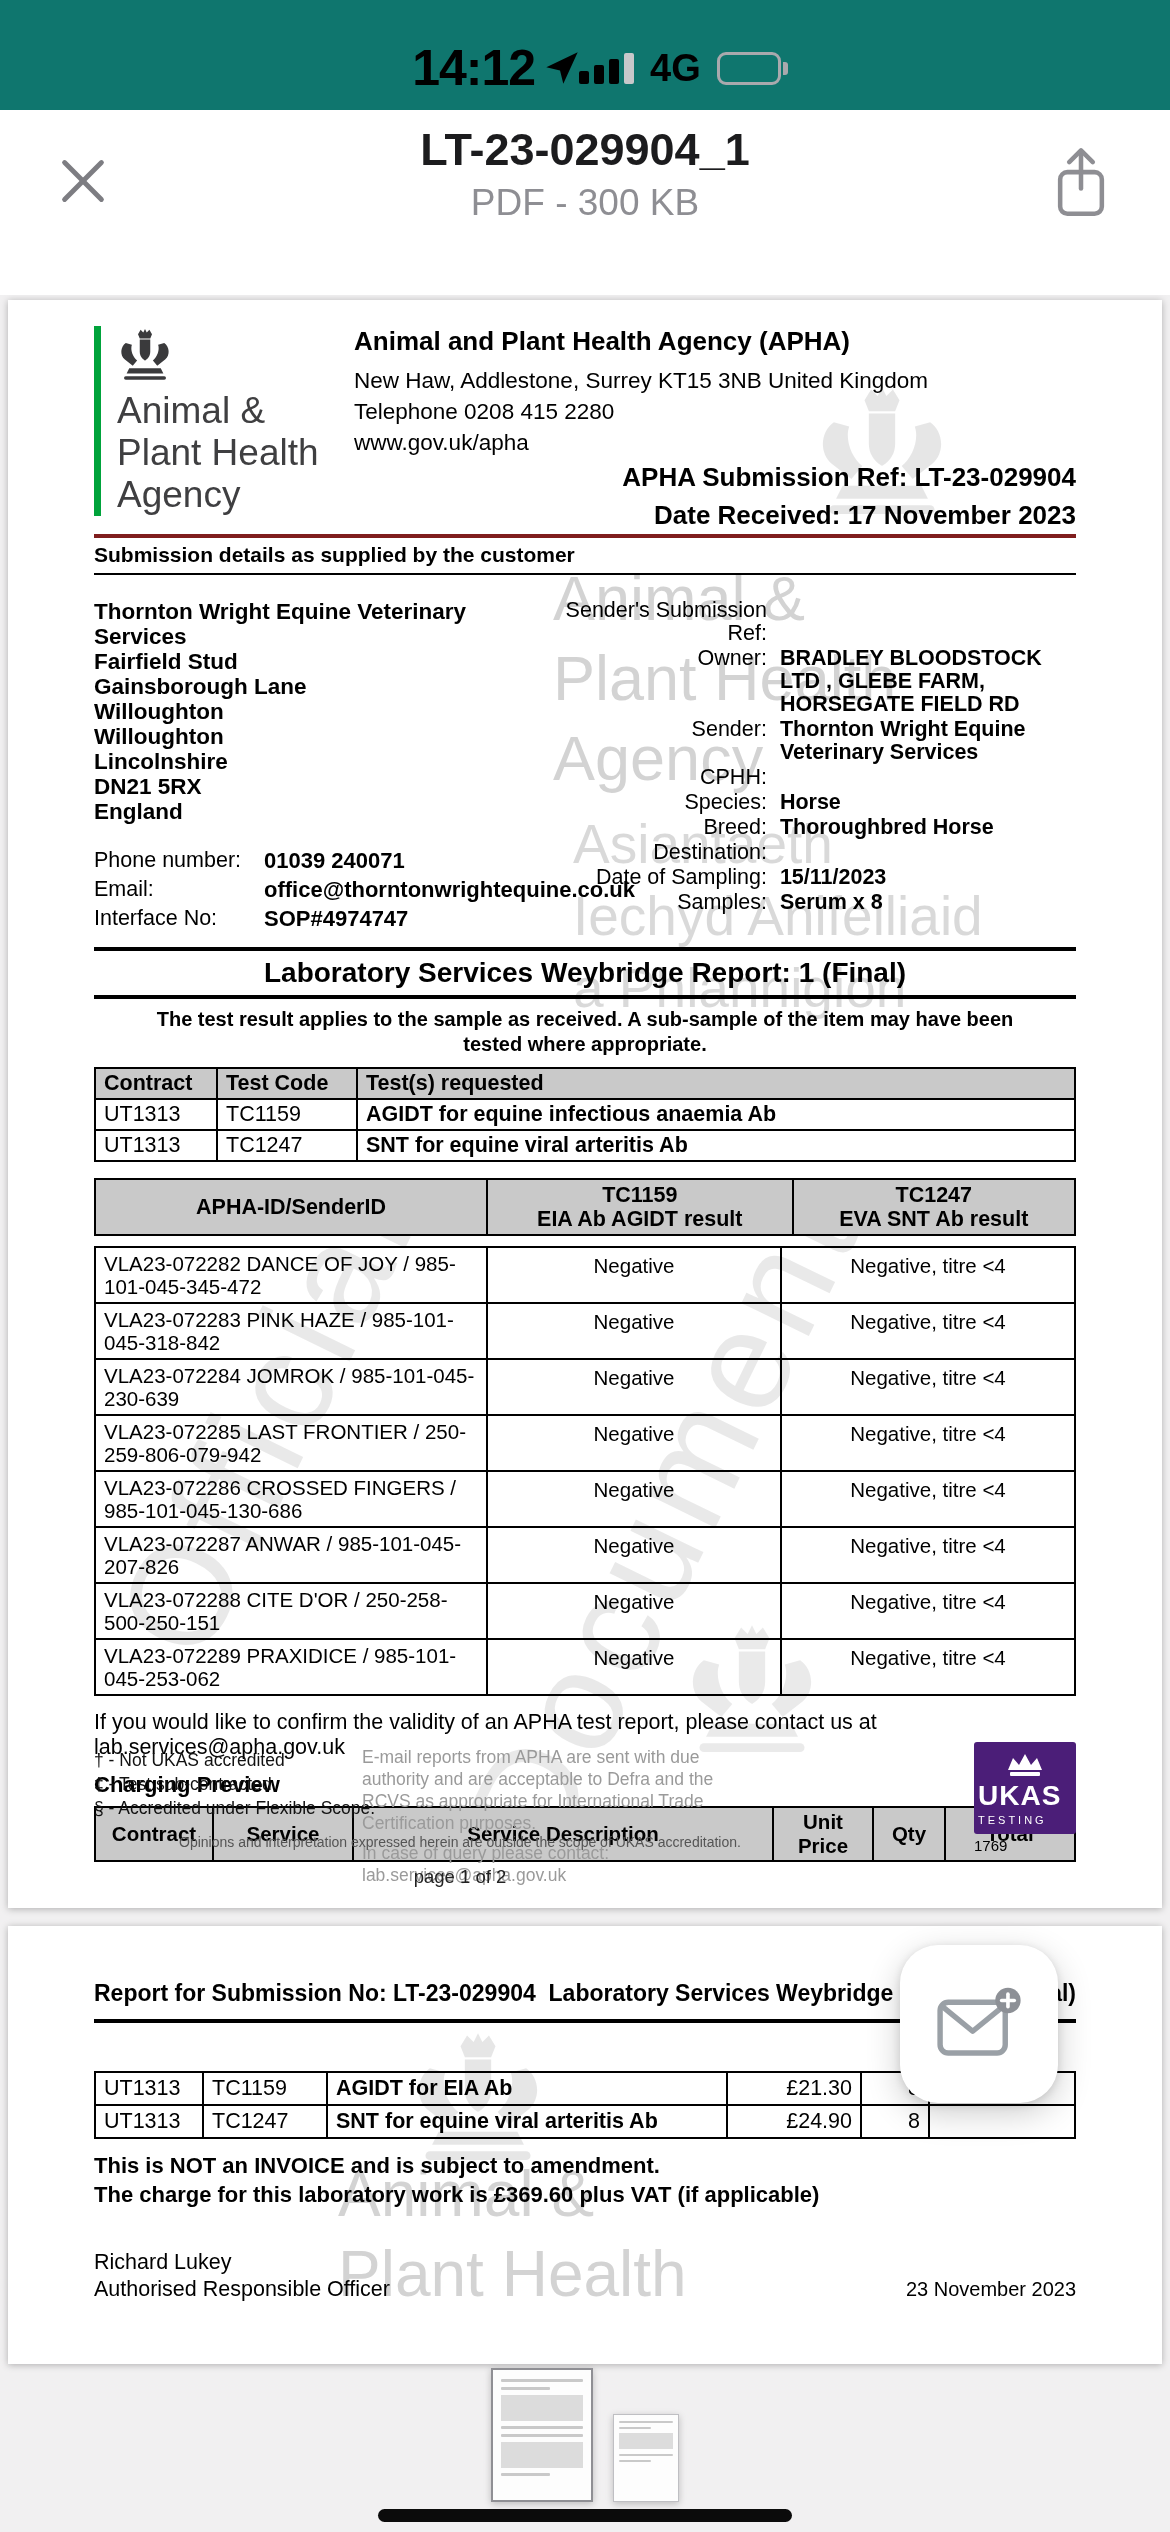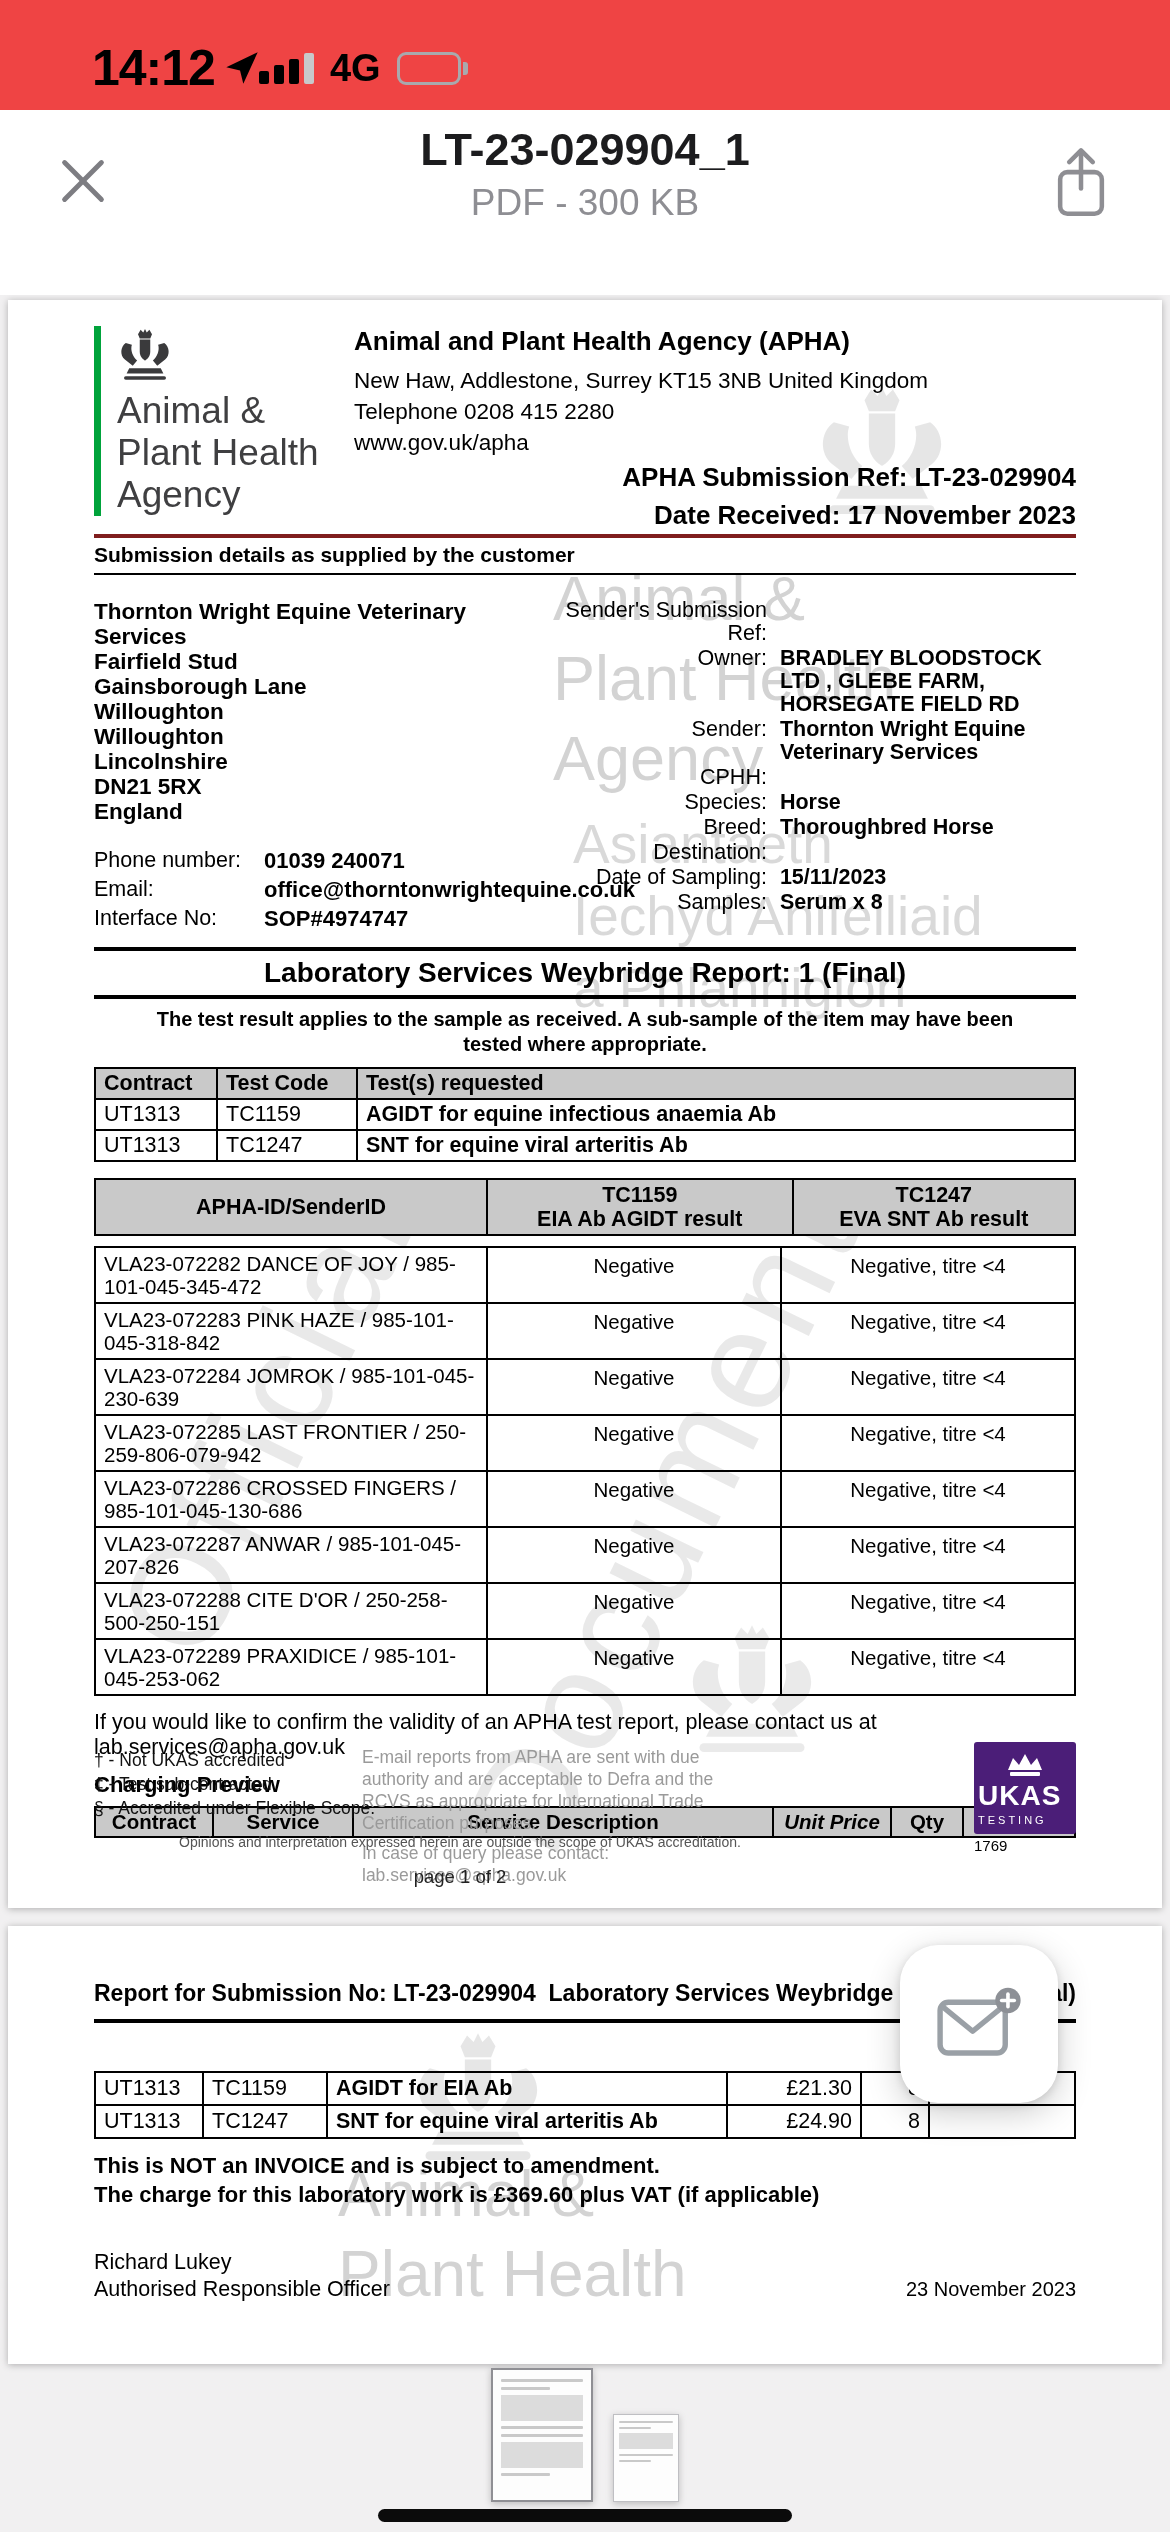--- a/index.html
+++ b/index.html
@@ -1,21 +1,21 @@
 <!DOCTYPE html>
 <html><head>
 <meta charset="utf-8">
 <style>
   * { margin:0; padding:0; box-sizing:border-box; }
   html,body { width:1170px; height:2532px; }
   body { font-family:"Liberation Sans", sans-serif; background:#ffffff; position:relative; overflow:hidden; color:#000; }
 
   
-  .status-bar { position:absolute; top:0; left:0; right:0; height:110px; background:#ef4444;
-    display:flex; align-items:center; justify-content:flex-start; padding:26px 62px 0 92px; z-index:10; }
+  .status-bar { position:absolute; top:0; left:0; right:0; height:110px; background:#0f766e;
+    display:flex; align-items:center; justify-content:center; padding:26px 62px 0 92px; z-index:10; }
   .sb-left { display:flex; align-items:center; gap:10px; }
   .sb-time { font-size:50px; font-weight:700; letter-spacing:-1px; }
   .sb-right { display:flex; align-items:center; gap:16px; }
   .sigbars { display:flex; align-items:flex-end; gap:5px; height:32px; }
   .sigbars i { display:block; width:10px; border-radius:2px; background:#000; }
   .sigbars .b1{height:13px;} .sigbars .b2{height:19px;} .sigbars .b3{height:25px;} .sigbars .b4{height:31px; background:#c8c8ca;}
   .sb-net { font-size:38px; font-weight:600; }
   .battery { display:flex; align-items:center; }
   .batt-body { width:64px; height:33px; border:3px solid #a9a9ad; border-radius:9px; padding:3px; }
   .batt-fill { width:68%; height:100%; background:#000; border-radius:4px; }
@@ -95,21 +95,21 @@
 
   .t-resbody { margin-top:10px; font-size:20.5px; }
   .t-resbody td { padding:4px 8px; line-height:23px; vertical-align:top; }
   .t-resbody td.idc { width:40%; }
   .t-resbody td.res { width:30%; text-align:center; padding-top:6px; }
 
   .validity { margin-top:14px; font-size:21.5px; }
   .charging-title { margin-top:12px; font-size:22px; font-weight:700; }
   .t-charge-h { margin-top:8px; font-size:20.5px; }
   .t-charge-h th { padding:2px 4px; text-align:center; font-weight:700; }
-  .ch1{width:118px;} .ch2{width:140px;} .ch3{width:420px;} .ch4{width:118px;font-style:italic;} .ch5{width:72px;}
+  .ch1{width:118px;} .ch2{width:140px;} .ch3{width:420px;} .ch4{width:100px;} .ch5{width:72px;}
 
   .p1-footer { position:absolute; left:86px; right:86px; bottom:12px; height:150px; z-index:2; }
   .footnotes { position:absolute; left:0; top:2px; font-size:17.5px; line-height:24px; color:#111; }
   .footer-center { position:absolute; left:268px; right:330px; top:0; font-size:17.5px; line-height:22px; color:#9a9a9a; }
   .footer-center .fc2 { margin-top:8px; }
   .opinions { position:absolute; left:0; right:250px; top:88px; text-align:center; font-size:14px; color:#555; }
   .pagenum { position:absolute; left:0; right:250px; top:120px; text-align:center; font-size:18.5px; color:#222; }
   .ukas { position:absolute; right:0; top:-4px; width:102px; }
   .ukas-box { background:#4b1e78; color:#fff; padding:10px 4px 8px; border-radius:3px; }
   .ukas-name { font-size:28px; font-weight:700; letter-spacing:1px; margin-top:2px; }

